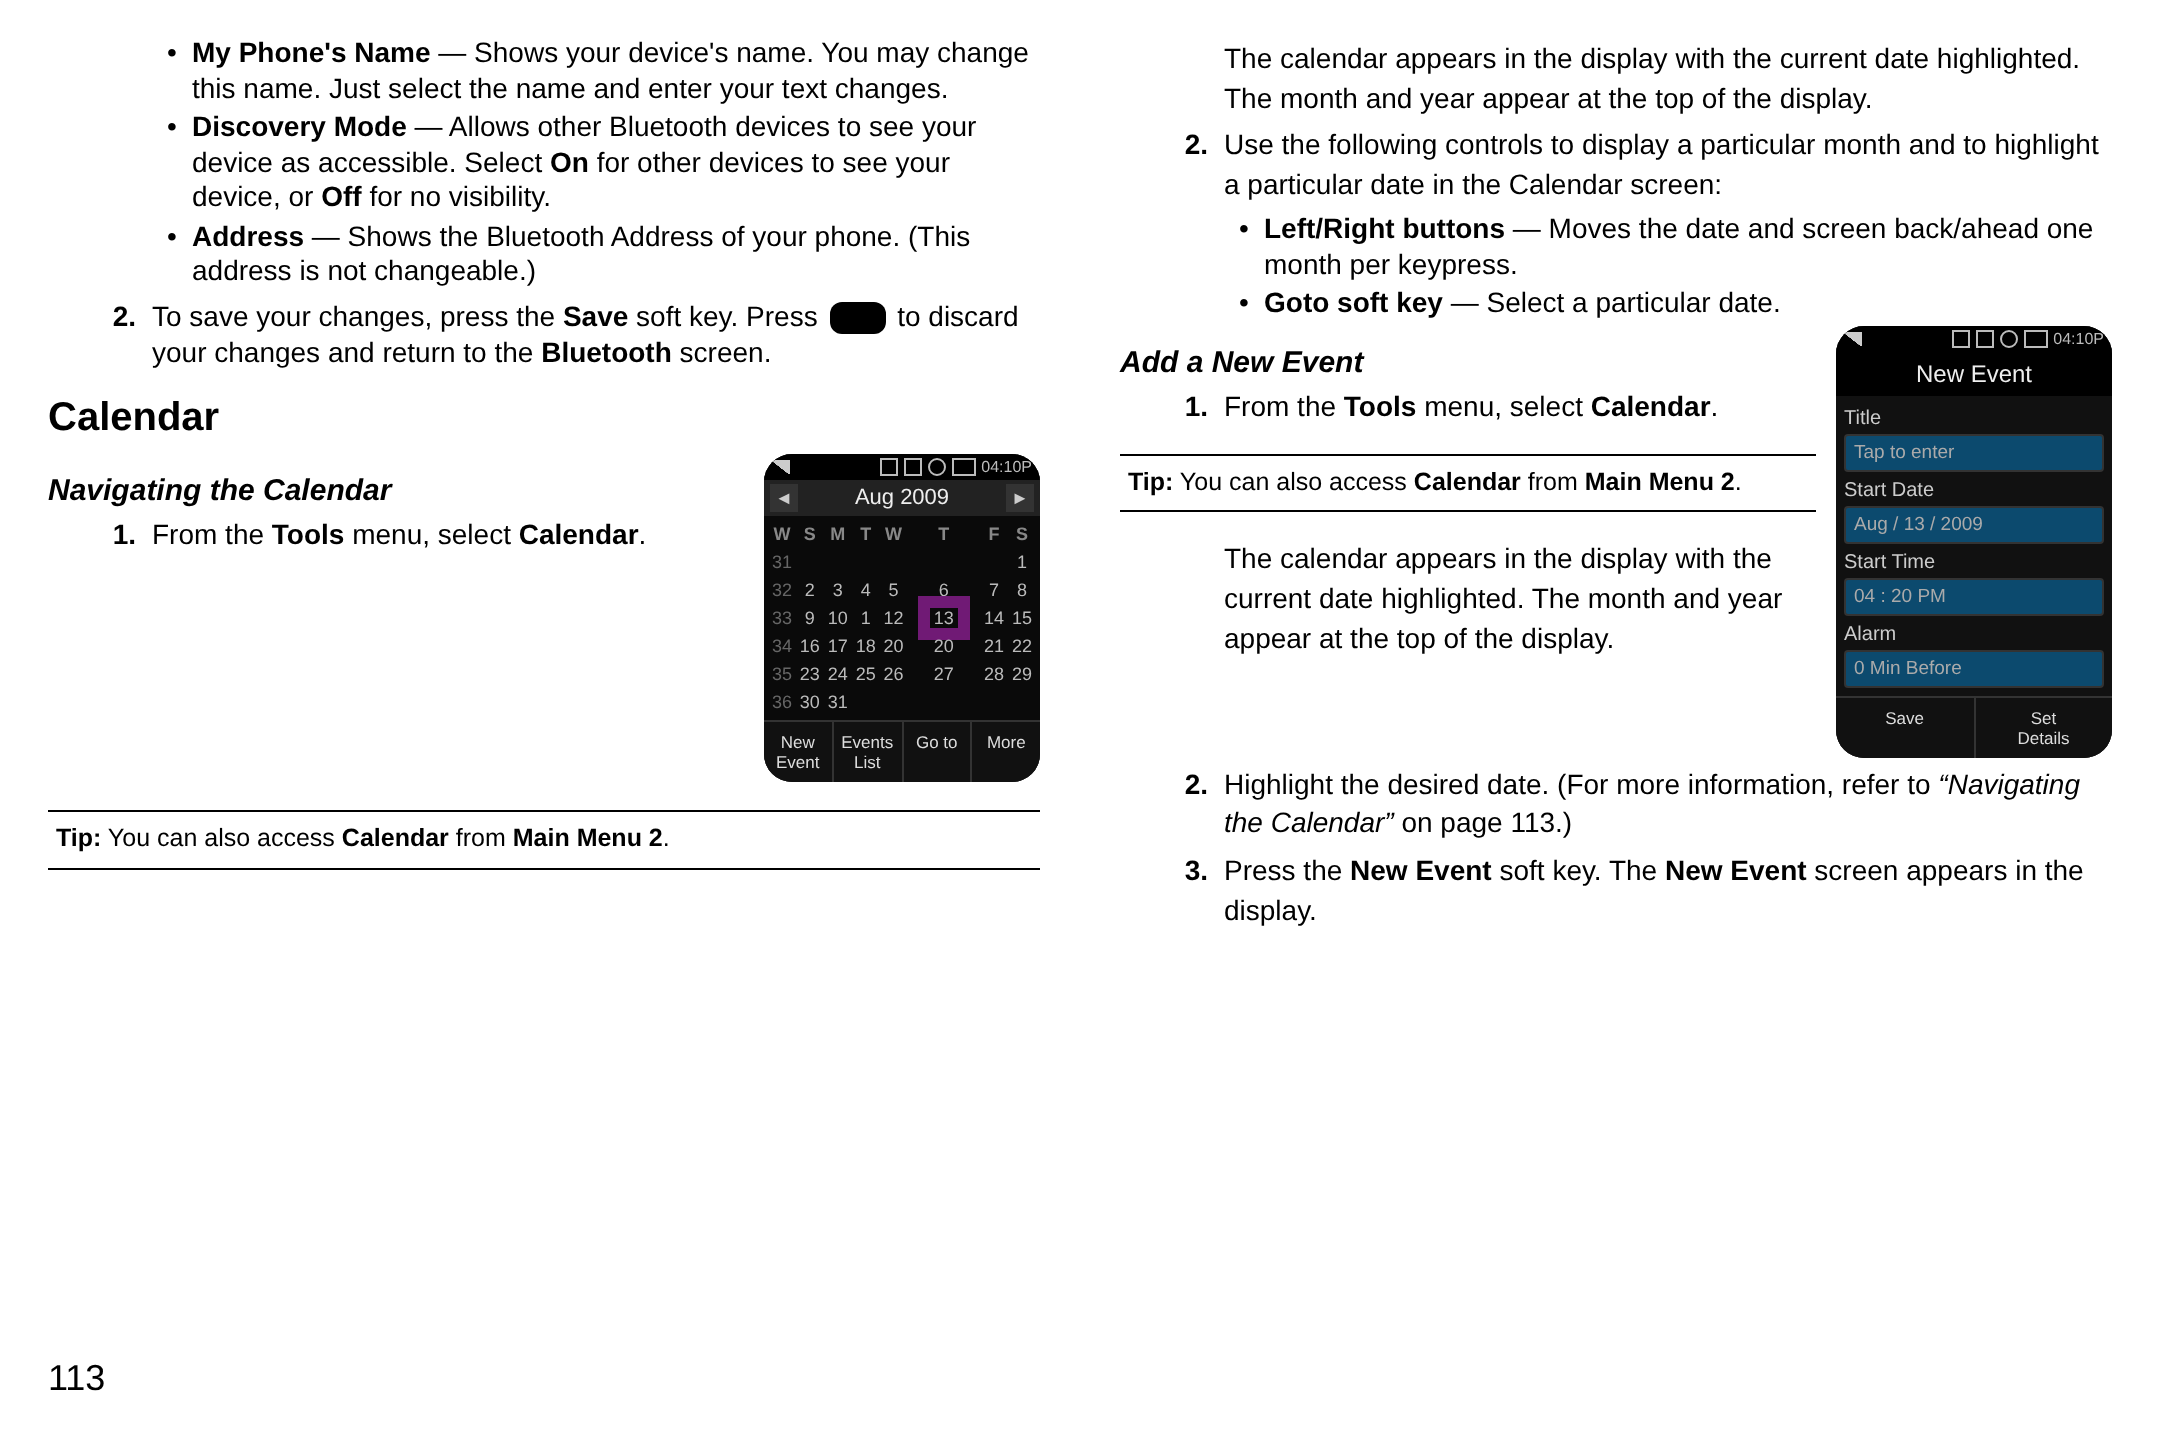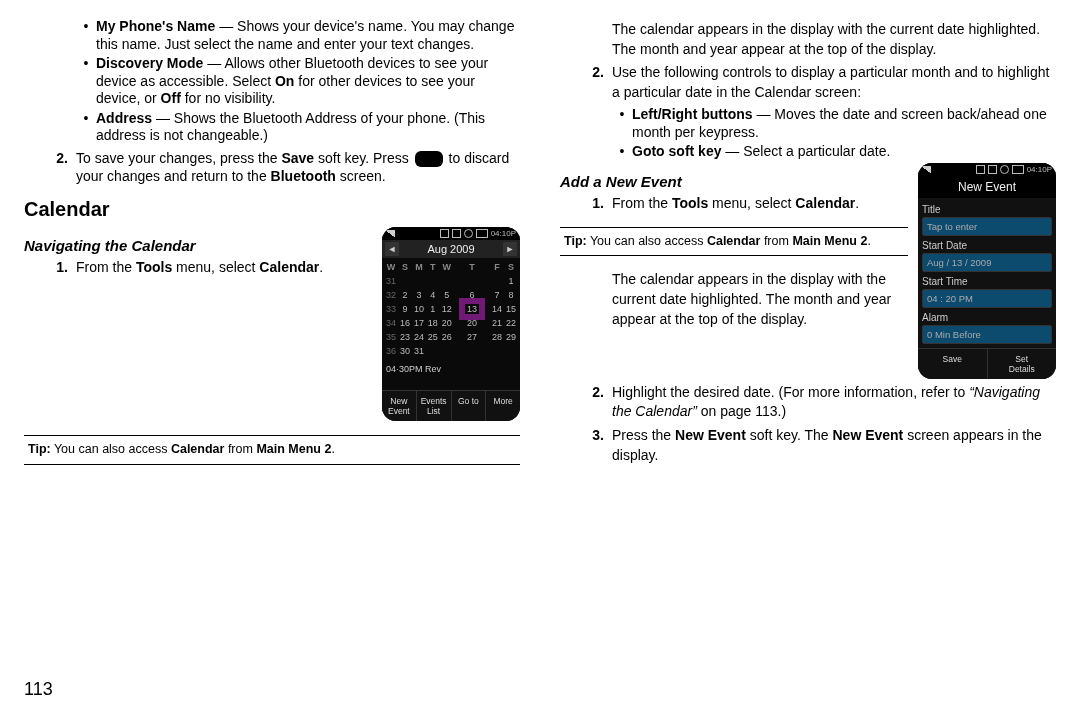--- a/index.html
+++ b/index.html
@@ -323,21 +323,20 @@
                   <td class="">31</td>
                   <td class="dim"></td>
                   <td class="dim"></td>
                   <td class="dim"></td>
                   <td class="dim"></td>
                   <td class="dim"></td>
                 </tr>
               </tbody>
             </table>
         </div>
-        <div class="ev">04·30PM Rev</div>
         <div class="softkeys" id="cal-softkeys">
             <div class="sk">New<br>Event</div>
             <div class="sk">Events<br>List</div>
             <div class="sk">Go to</div>
             <div class="sk">More</div>
           </div>
       </div>
     </div>
 
     <div class="tipbox">

